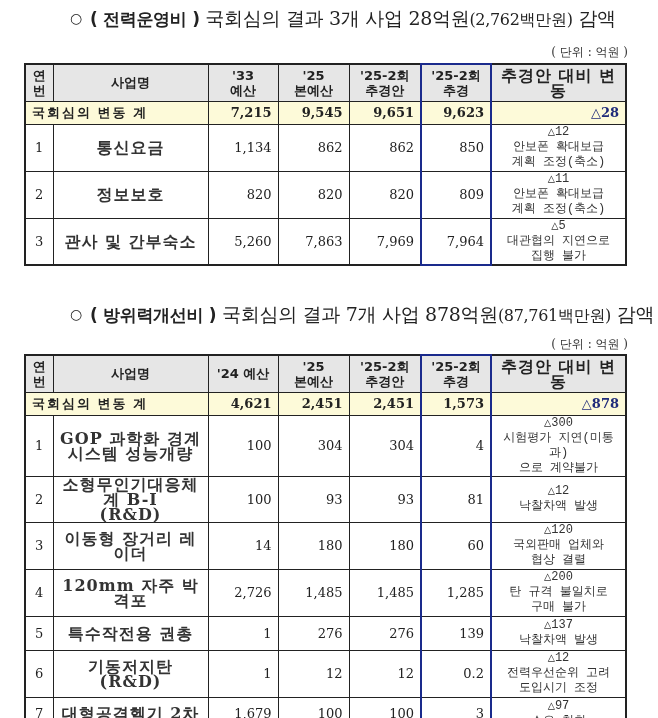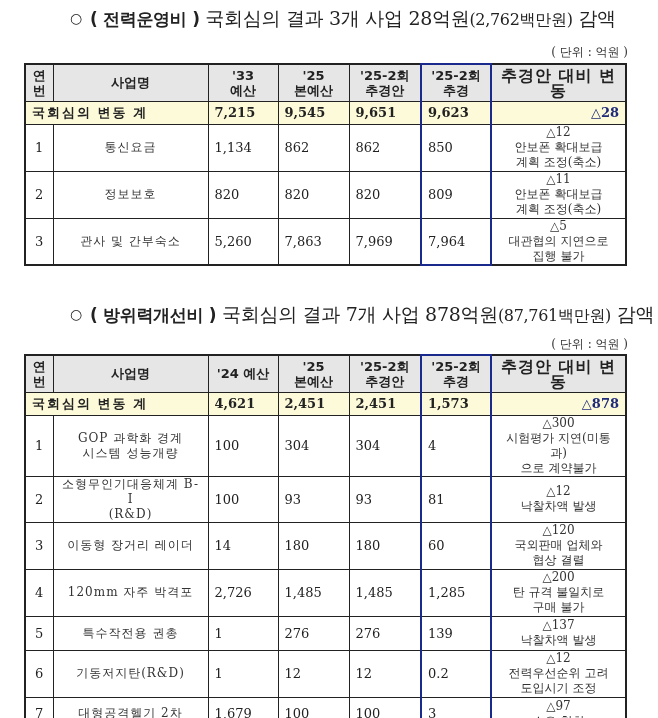--- a/index.html
+++ b/index.html
@@ -25,24 +25,24 @@
   }
   table.budget { border: 2px solid #222; }
   table.budget th {
     background: #e6e6e6; font-weight: bold; font-family: "DejaVu Sans", "Liberation Sans", sans-serif;
     font-size: 13px; text-align: center; line-height: 15px;
   }
   table.budget th.wide { font-size: 16px; letter-spacing: 1px; }
   tr.total td { background: #fdfad9; font-weight: bold; }
   tr.total td.label { text-align: left; font-family: Liberation Sans, sans-serif; letter-spacing: 2px; font-size: 13px; }
   tr.total td.delta { text-align: right; color: #1f2a7a; }
-  td.num { text-align: left; }
+  td.num { text-align: right; }
   td.no { text-align: center; padding: 0; }
-  td.name { text-align: center; font-size: 12px; letter-spacing: 1px; color: #333; }
-  td.note { text-align: center; font-size: 12px; color: #333; letter-spacing: 1px; line-height: 15px; }
+  td.name { text-align: center; font-size: 16px; letter-spacing: 1px; color: #333; font-weight: bold; }
+  td.note { text-align: center; font-size: 12px; color: #333; letter-spacing: 1px; line-height: 15px; font-family: Liberation Mono, monospace; }
   td.note .d { display: block; letter-spacing: 0; }
   td.hl, th.hl { border-left: 2px solid #1a2a8c !important; border-right: 2px solid #1a2a8c !important; }
   th.hl { border-top: 2px solid #1a2a8c !important; }
   tr.last td.hl { border-bottom: 2px solid #1a2a8c !important; }
   .hdr-line { display: block; }
 </style>
 </head>
 <body>
 
 <div class="heading" style="top:6px;">

